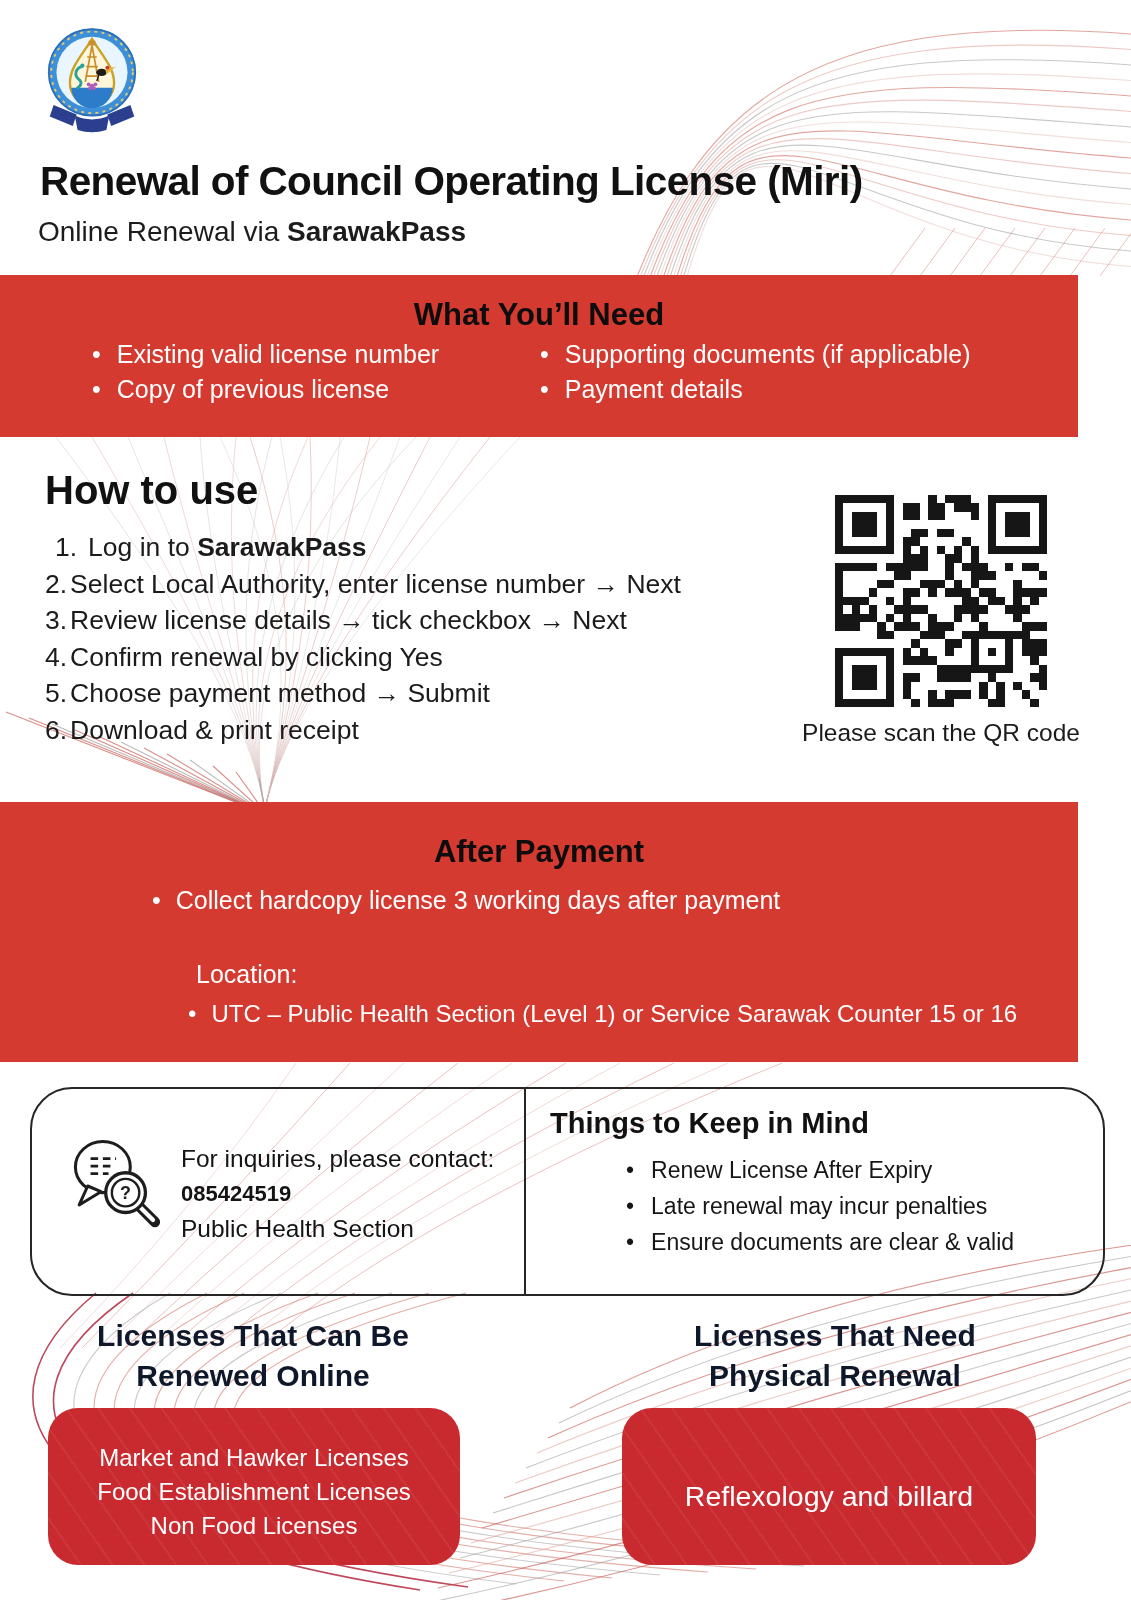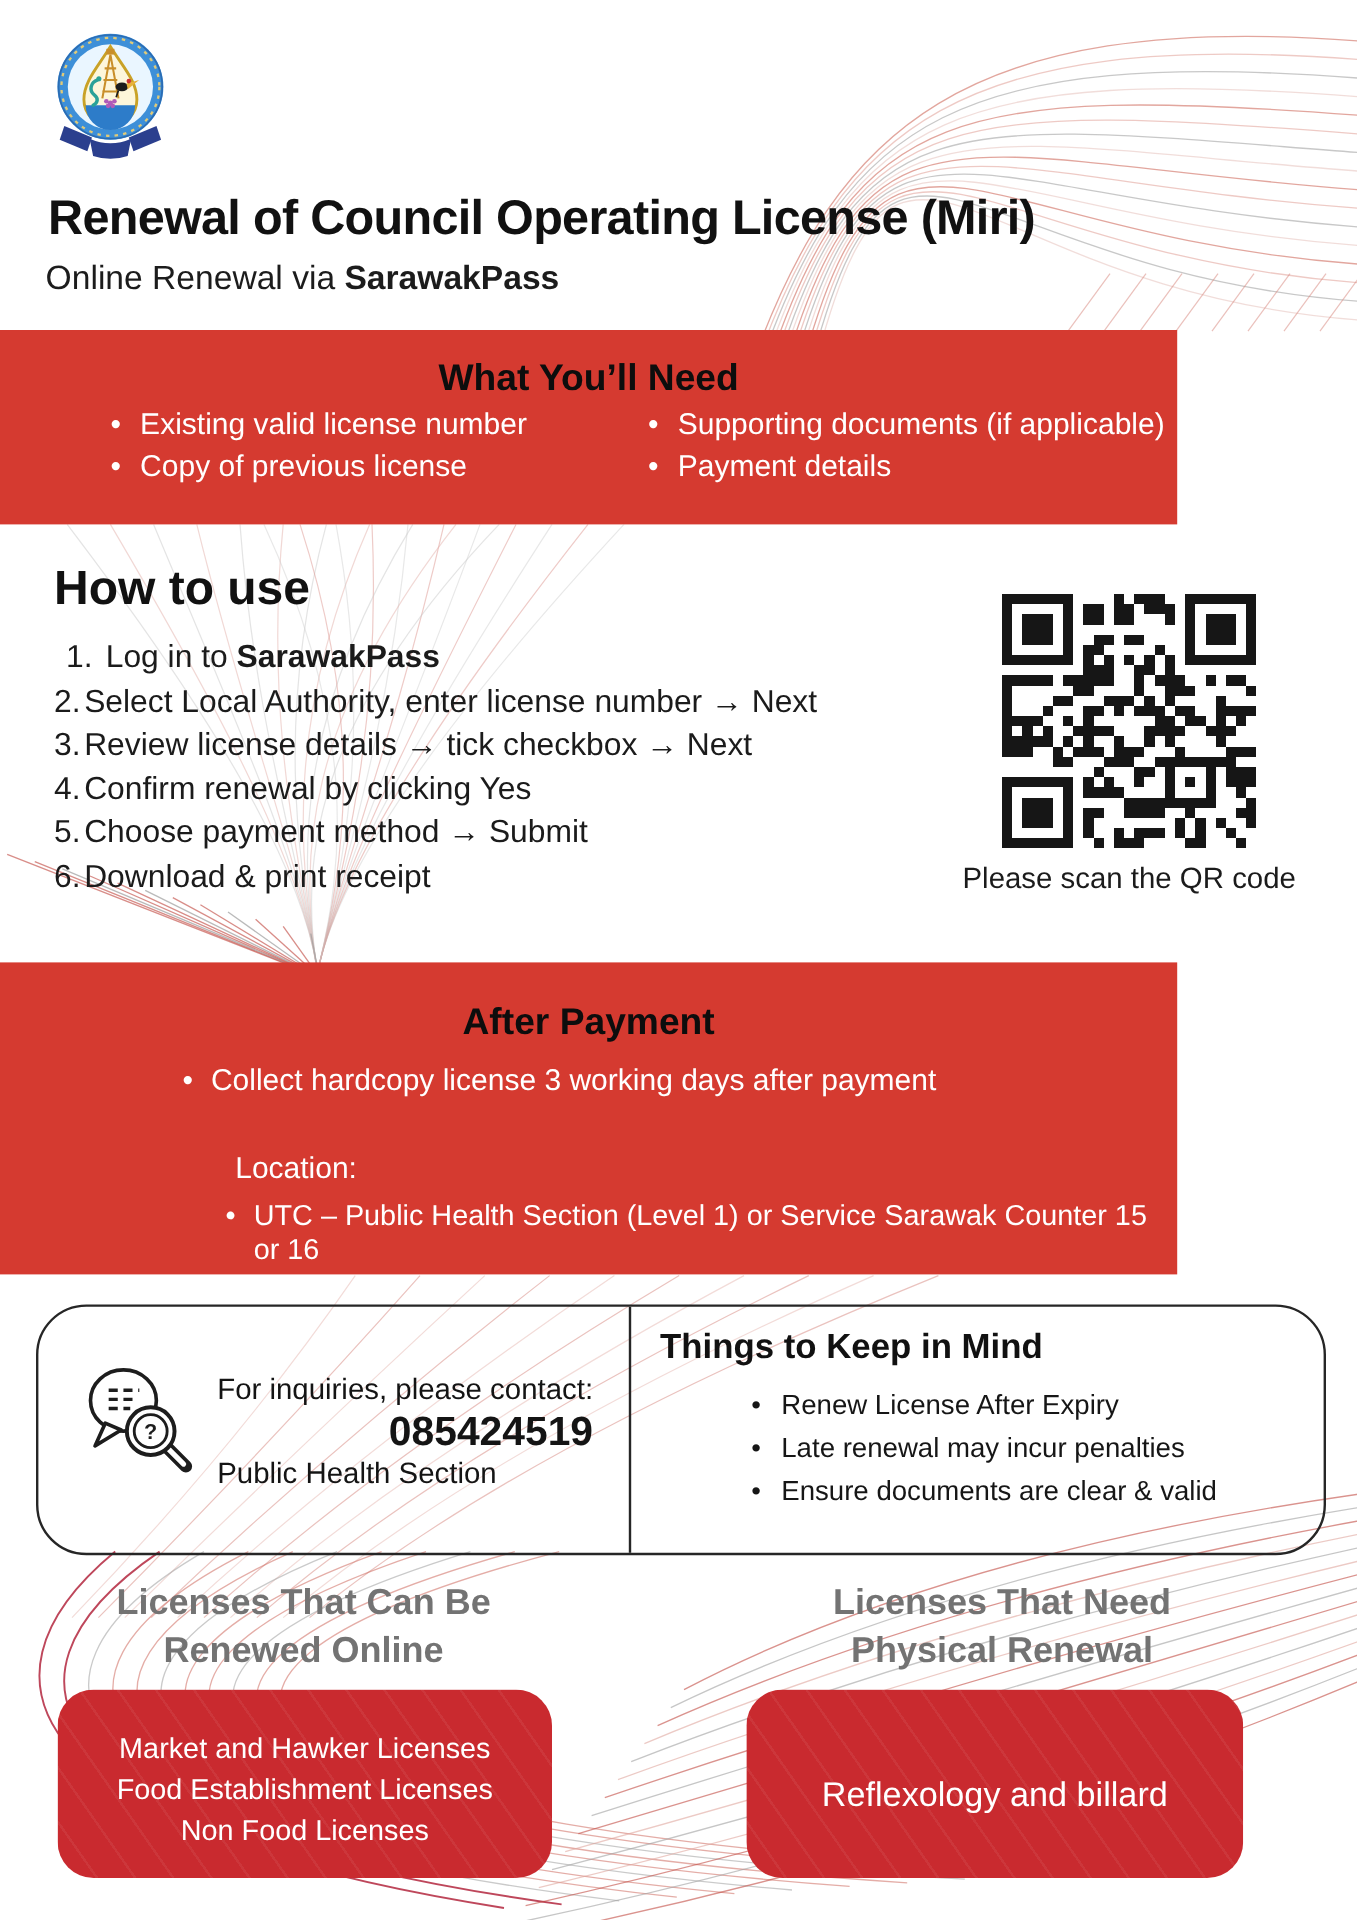--- a/index.html
+++ b/index.html
@@ -7,21 +7,21 @@
         font-family:"Liberation Sans", sans-serif;color:#1a1a1a;}
   #bg-decor{position:absolute;left:0;top:0;width:1131px;height:1600px;z-index:0;}
 
   
   .logo{position:absolute;left:44px;top:24px;width:96px;height:114px;z-index:2;}
   .title{position:absolute;left:40px;top:158px;margin:0;font-size:40.5px;font-weight:800;
          letter-spacing:-0.6px;white-space:nowrap;z-index:2;color:#111;}
   .subtitle{position:absolute;left:38px;top:216px;margin:0;font-size:28px;z-index:2;color:#1c1c1c;}
 
   
-  .band{position:absolute;left:0;width:981px;background:#d53a30;z-index:1;}
+  .band{position:absolute;left:0;width:1078px;background:#d53a30;z-index:1;}
   .band1{top:275px;height:162px;}
   .band2{top:802px;height:260px;}
   .band h2{margin:0;text-align:center;font-weight:800;color:#0d0d0d;font-size:31px;}
   .band1 h2{padding-top:22px;}
   .band2 h2{padding-top:32px;}
   .wn-cols{display:flex;margin-top:4px;color:#ffffff;}
   .wn-col{font-size:25px;line-height:34.5px;}
   .wn-col1{margin-left:92px;width:420px;}
   .wn-col2{margin-left:28px;}
   .b-row{display:flex;}
@@ -46,29 +46,29 @@
   .qr-caption{position:relative;left:-52px;width:320px;margin-top:12px;text-align:center;
               font-size:24.5px;color:#1b1b1b;white-space:nowrap;}
 
   
   .info-box{position:absolute;left:30px;top:1087px;width:1071px;height:205px;
             border:2px solid #262626;border-radius:42px;z-index:2;background:transparent;}
   .divider{position:absolute;left:492px;top:0;bottom:0;width:2px;background:#262626;}
   .contact{position:absolute;left:33px;top:44px;display:flex;align-items:flex-start;}
   .contact-icon{width:106px;height:106px;flex:0 0 auto;}
   .contact-text{margin-left:10px;margin-top:8px;font-size:24.5px;line-height:35px;color:#141414;}
-  .contact-text .phone{font-weight:800;font-size:34px;text-align:right;}
+  .contact-text .phone{font-weight:800;font-size:22px;}
   .things{position:absolute;left:518px;top:10px;width:536px;}
   .things h3{margin:8px 0 12px 0;text-align:left;font-size:29px;font-weight:800;color:#111;}
   .tk-list{margin-left:76px;font-size:23px;line-height:36px;color:#161616;}
   .tk-list .b-row::before{margin-right:17px;}
 
   
   .col-head{position:absolute;top:1316px;margin:0;text-align:center;font-size:30px;
-            font-weight:800;line-height:40px;z-index:2;color:#737373;}
+            font-weight:800;line-height:40px;z-index:2;color:#0f172a;}
   .bl-head{left:0;width:506px;}
   .br-head{left:582px;width:506px;}
   .red-box{position:absolute;top:1408px;height:157px;background:#c92a2f;border-radius:30px;
            color:#ffffff;z-index:2;display:flex;flex-direction:column;justify-content:center;
            align-items:center;text-align:center;
            background-image:repeating-linear-gradient(55deg, rgba(255,255,255,0.06) 0 2px, rgba(255,255,255,0) 2px 26px);}
   .box-online{left:48px;width:412px;font-size:24px;line-height:34px;padding-top:10px;box-sizing:border-box;}
   .box-physical{left:622px;width:414px;font-size:28.5px;padding-top:20px;box-sizing:border-box;}
 </style>
 </head>

